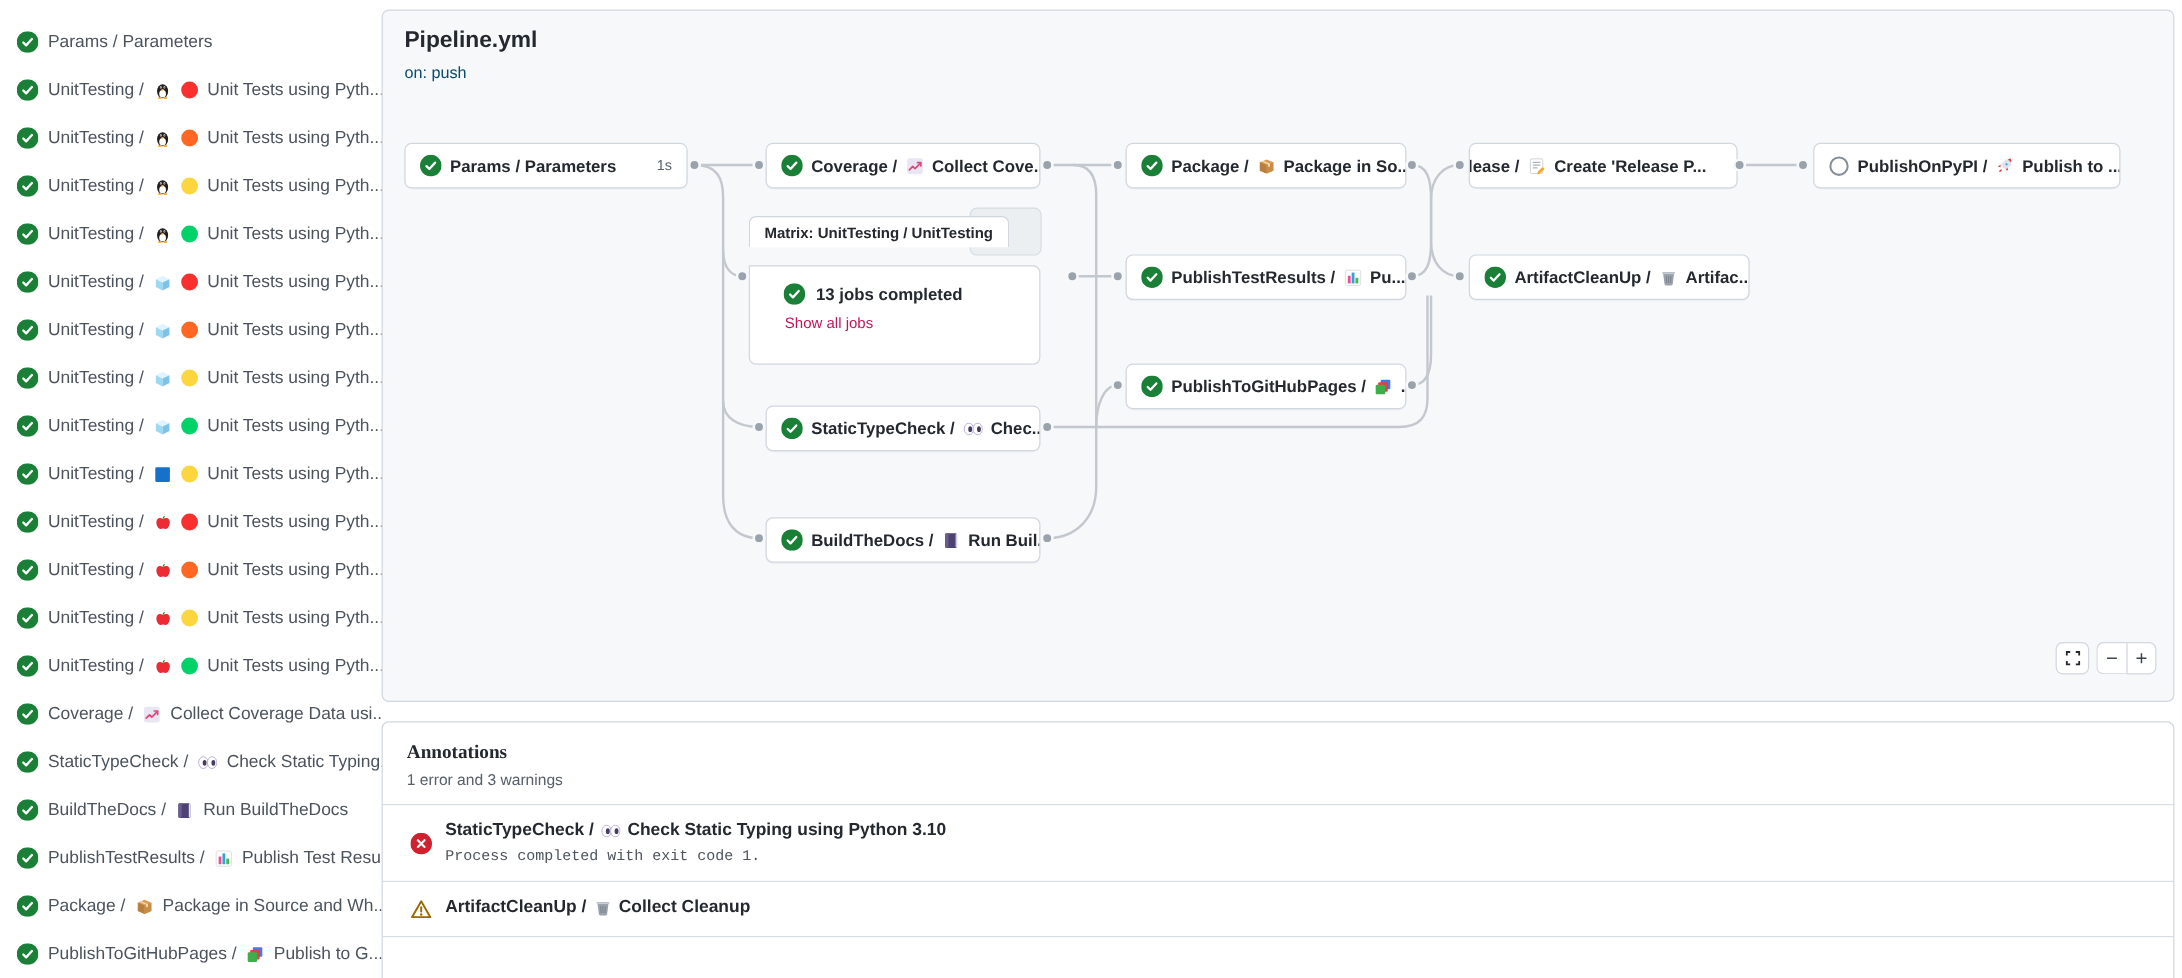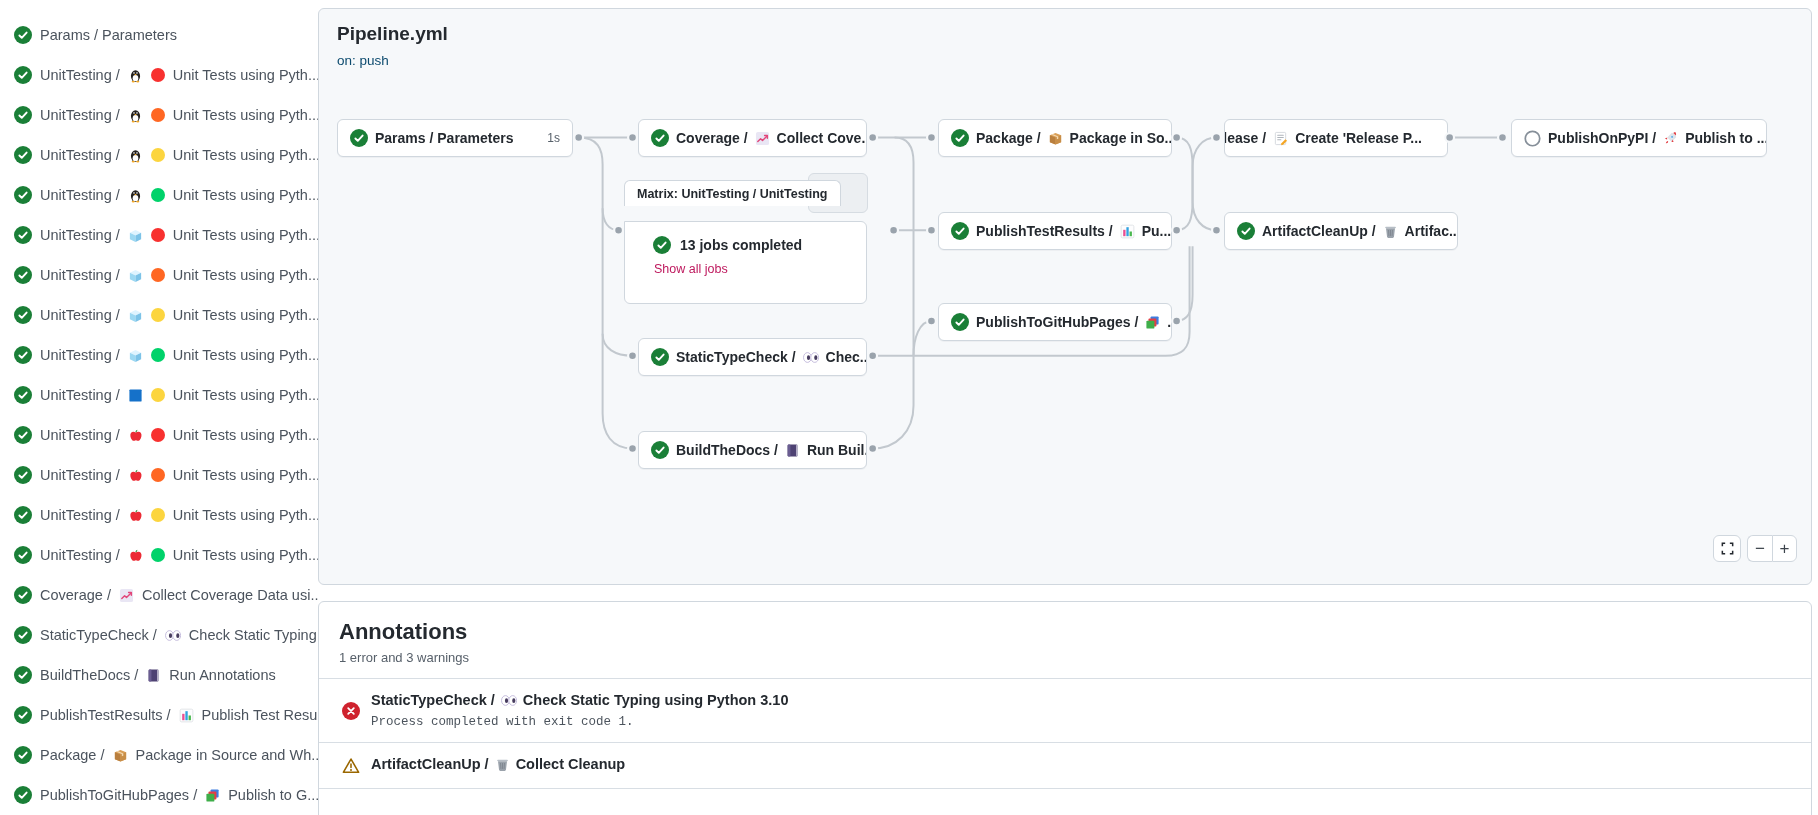--- a/index.html
+++ b/index.html
@@ -63,21 +63,21 @@
   .zoom-group .ctrl-btn { width:25px; border-radius:0; font-size:17px; line-height:1; color:#3b434b; }
   .zoom-group .ctrl-btn:first-child { border-radius:6px 0 0 6px; border-right:none; }
   .zoom-group .ctrl-btn:last-child { border-radius:0 6px 6px 0; }
 
   
   .annotations-panel {
     position:absolute; left:318px; top:601px; width:1494px; height:240px;
     background:#fff; border:1px solid #d0d7de; border-radius:6px;
   }
   .ann-header { padding:17px 20px 13px 20px; }
-  .ann-title { font-size:22px; font-weight:bold; color:#24292f; }
+  .ann-title { font-size:16px; font-weight:bold; color:#24292f;font-family:Liberation Serif, serif; }
   .ann-subtitle { margin-top:5px; font-size:13px; color:#57606a; }
   .ann-item { border-top:1px solid #d8dee4; padding:13px 20px 13px 23px; display:flex; gap:11px; }
   .ann-item .ann-ico { flex:0 0 auto; margin-top:1px; }
   .ann-item-title { font-size:14.5px; font-weight:bold; display:flex; align-items:center; gap:6px; cursor:pointer; }
   .ann-item-msg { margin-top:7px; font-family:"Liberation Mono","DejaVu Sans Mono",monospace; font-size:12.5px; color:#4c545d; }
   .ann-tail { border-top:1px solid #d8dee4; height:10px; }
 </style>
 </head>
 <body>
 
@@ -412,21 +412,21 @@
         </svg>
       </span>
       <span class="seg-text">BuildTheDocs /</span>
       <span class="seg-icon">
         <svg viewBox="0 0 16 16" width="15" height="15">
           <rect x="2.8" y="1.5" width="10.6" height="13" rx="1.4" fill="#4e4273"></rect>
           <rect x="2.8" y="1.5" width="3" height="13" rx="1.2" fill="#6a5d91"></rect>
           <rect x="12.1" y="2.2" width="1.1" height="11.6" fill="#e8e6f0"></rect>
         </svg>
       </span>
-      <span class="seg-text">Run Annotations</span>
+      <span class="seg-text">Run BuildTheDocs</span>
     </div>
     <div class="sidebar-item">
       <span class="status">
         <svg viewBox="0 0 16 16" width="18" height="18">
           <circle cx="8" cy="8" r="8" fill="#1a7f37"></circle>
           <path d="M4.8 8.4l2.1 2.1 4.3-4.7" fill="none" stroke="#fff" stroke-width="1.7" stroke-linecap="round" stroke-linejoin="round"></path>
         </svg>
       </span>
       <span class="seg-text">PublishTestResults /</span>
       <span class="seg-icon">

